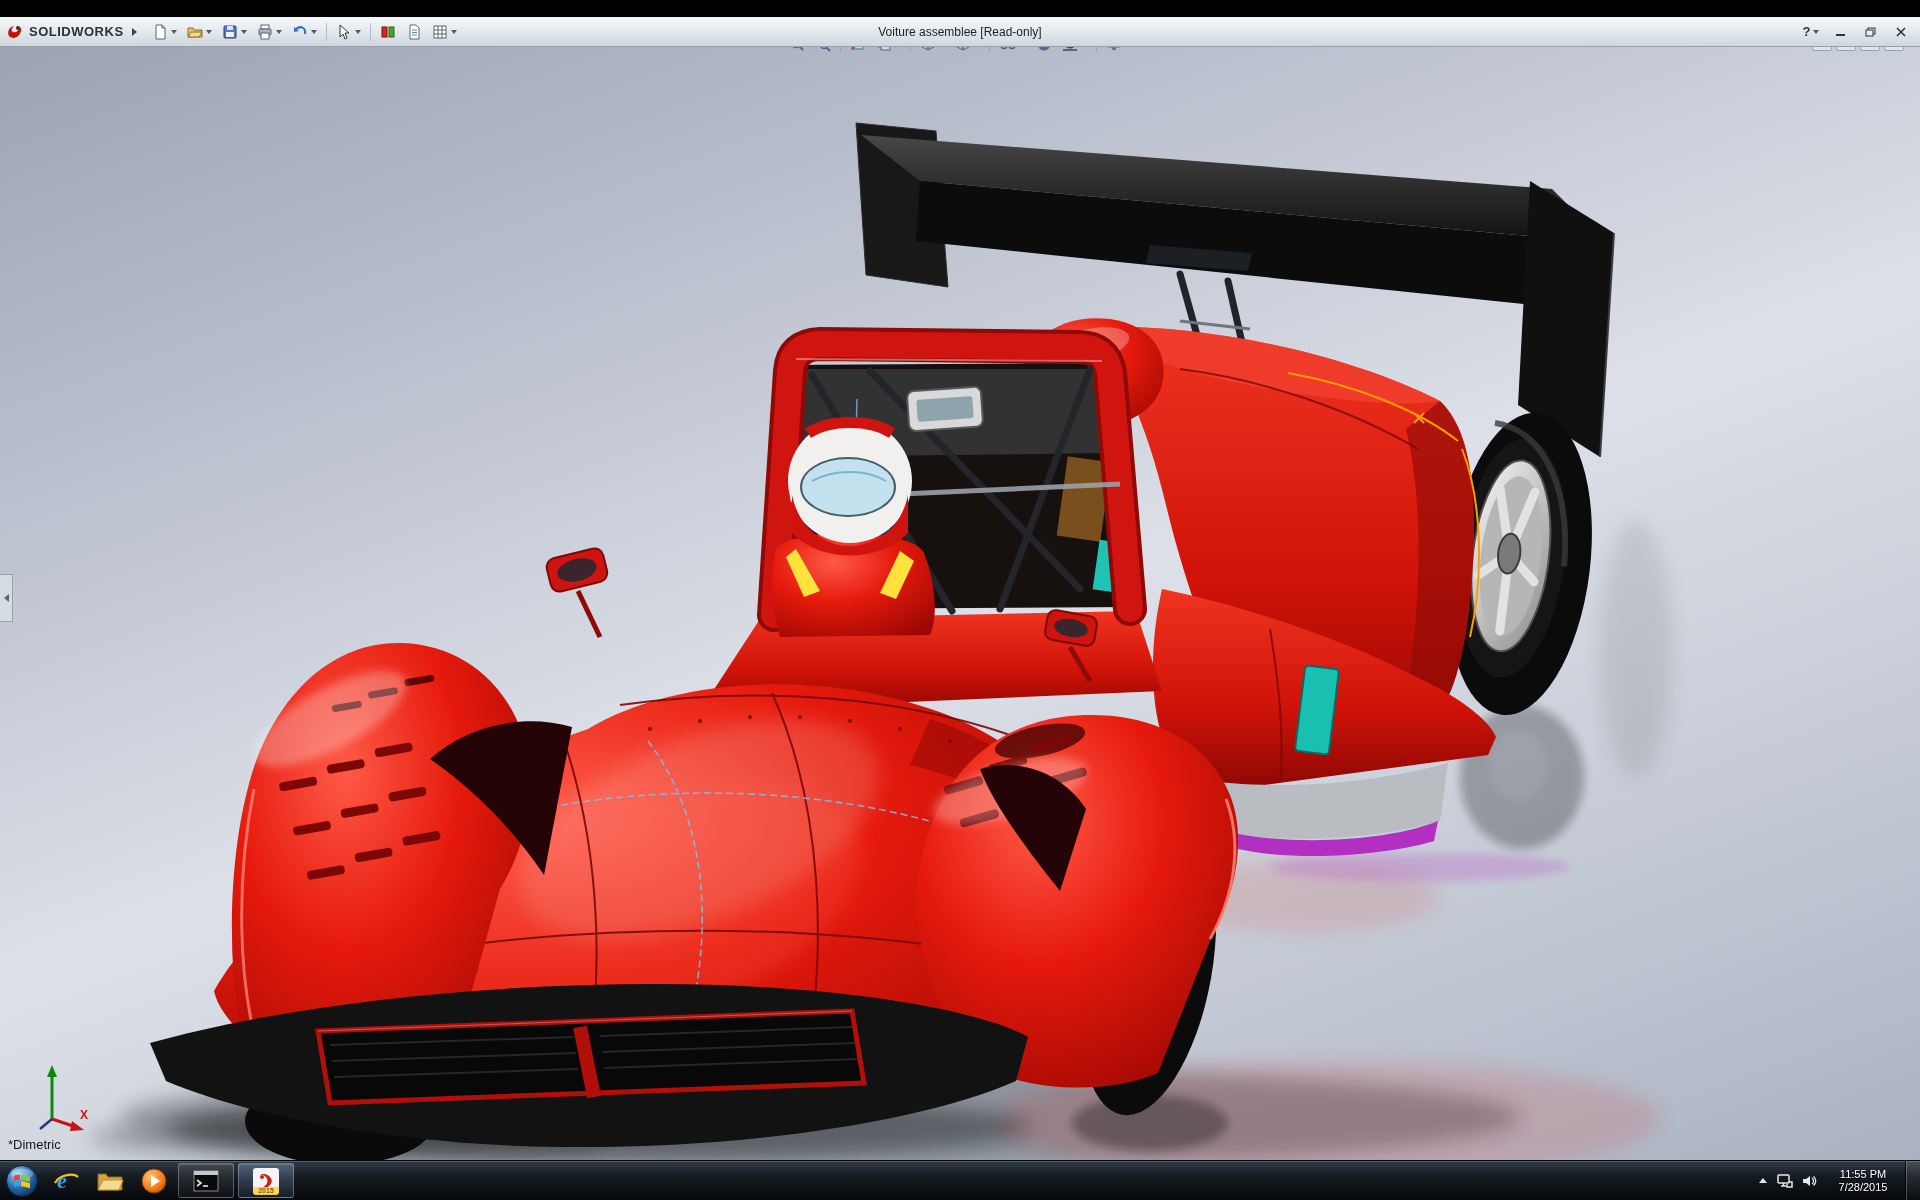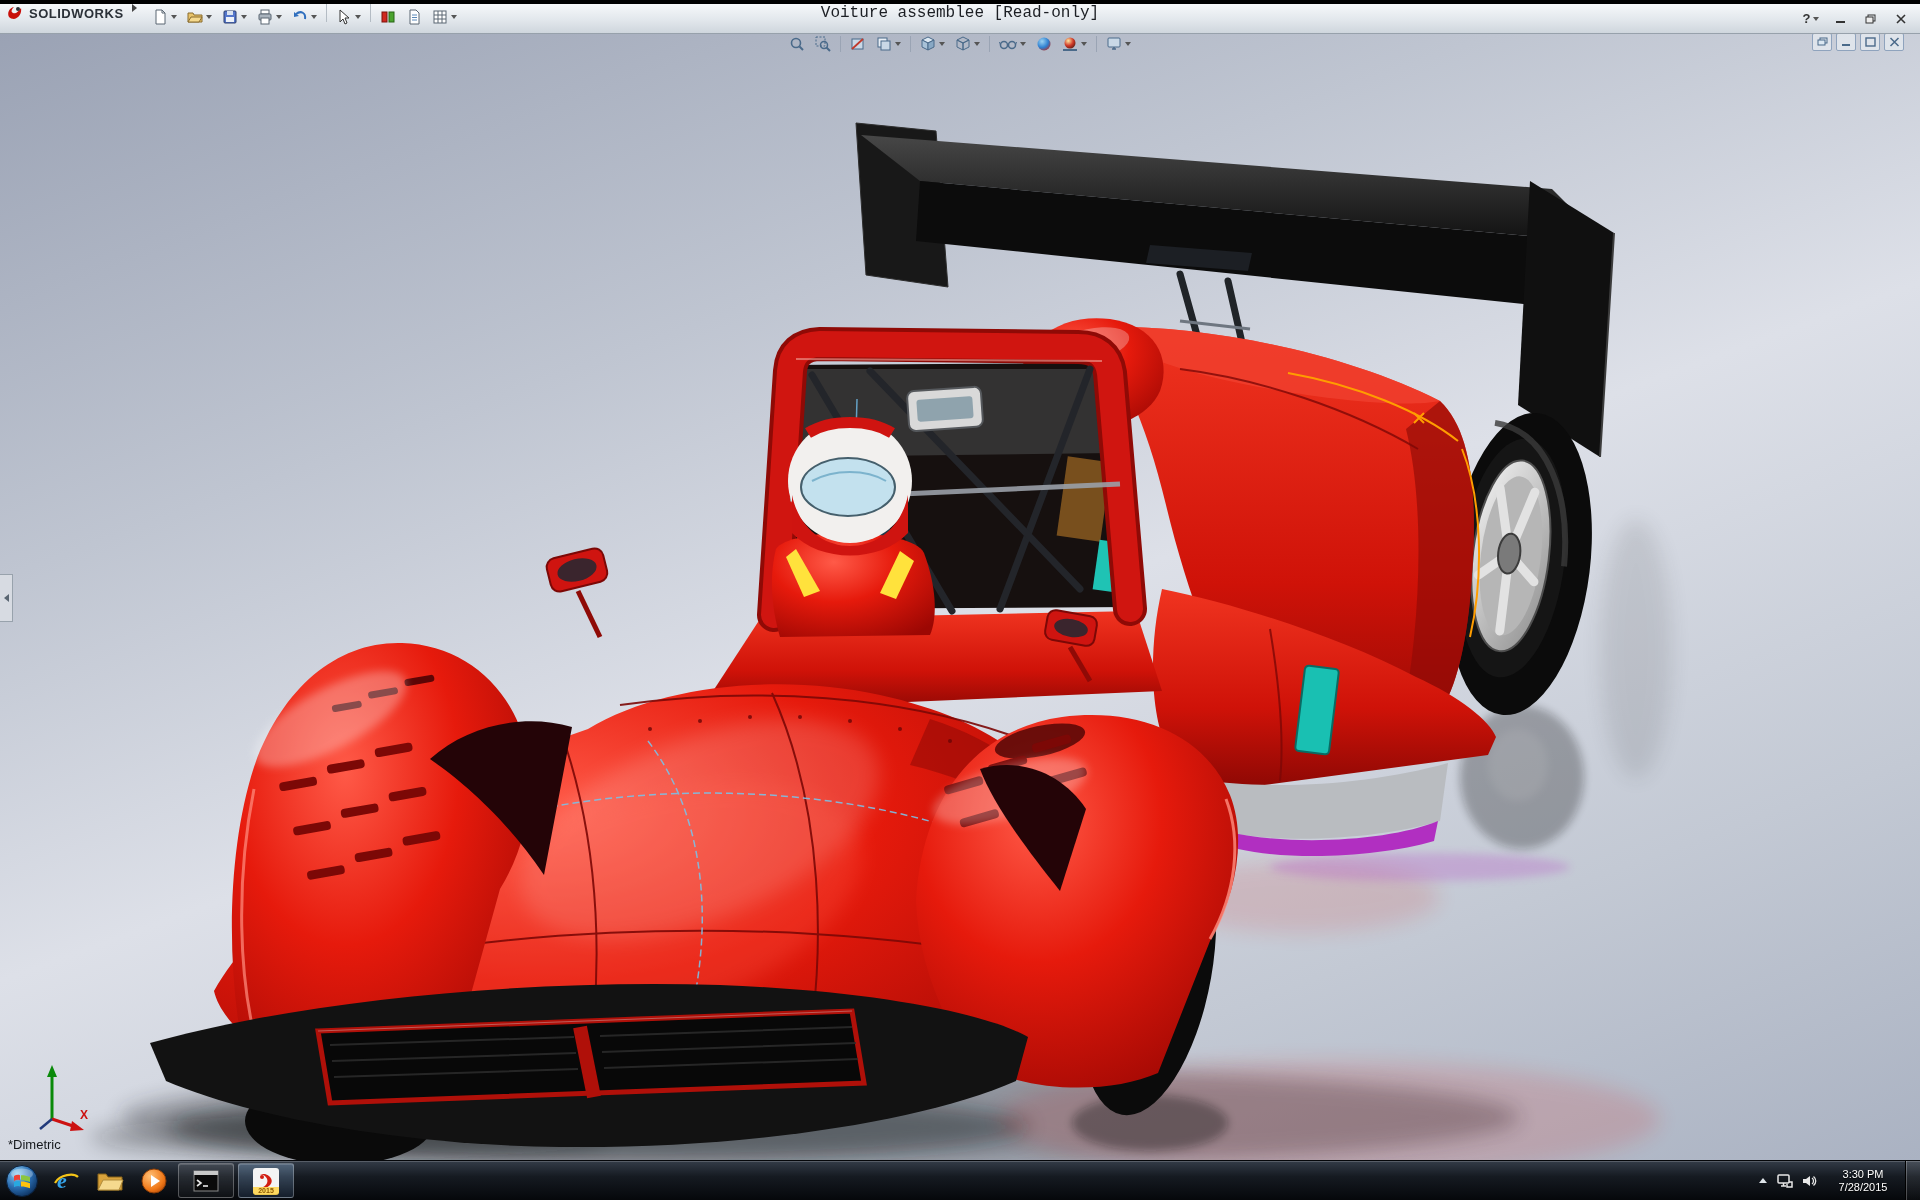--- a/index.html
+++ b/index.html
@@ -1,33 +1,33 @@
 <!DOCTYPE html>
 <html><head>
 <meta charset="utf-8">
 <style>
   html,body{margin:0;padding:0;width:1920px;height:1200px;overflow:hidden;
     font-family:"Liberation Sans",sans-serif;background:#000;}
   #stage{position:relative;width:1920px;height:1200px;overflow:hidden;}
 
   
-  .titlebar{position:absolute;top:4px;left:0;width:100%;height:29px;
+  .titlebar{position:absolute;top:17px;left:0;width:100%;height:29px;
     background:linear-gradient(#f6f8fa,#e2e7ec 55%,#cfd6dd);
-    border-bottom:1px solid #97a1ab;display:flex;align-items:flex-start;z-index:50;}
+    border-bottom:1px solid #97a1ab;display:flex;align-items:center;z-index:50;}
   .logo{display:flex;align-items:center;gap:5px;padding:0 8px 0 6px;}
   .logo-text{font-size:13px;font-weight:bold;color:#2b3138;letter-spacing:.5px;}
   .menu-chev{width:0;height:0;border-left:5px solid #444;border-top:4px solid transparent;
     border-bottom:4px solid transparent;margin-right:10px;}
   .tb-btn{height:24px;display:inline-flex;align-items:center;justify-content:center;
     padding:0 3px;margin:0 1px;border:1px solid transparent;border-radius:2px;cursor:default;}
   .chev-dn{width:0;height:0;border-top:4px solid #555;border-left:3px solid transparent;
     border-right:3px solid transparent;margin-left:3px;}
   .tb-sep{width:1px;height:18px;background:#b4bcc4;margin:0 4px;}
-  .win-title{position:absolute;left:50%;transform:translateX(-50%);font-size:16px;
-    color:#1c1f24;white-space:nowrap;font-family:Liberation Mono, monospace;}
+  .win-title{position:absolute;left:50%;transform:translateX(-50%);font-size:12px;
+    color:#1c1f24;white-space:nowrap;}
   .winctl{position:absolute;right:4px;top:0;height:29px;display:flex;align-items:center;}
   .winctl .wbtn{width:30px;height:22px;display:flex;align-items:center;justify-content:center;
     color:#333;font-size:13px;font-weight:bold;}
 
   
   .viewport{position:absolute;top:29px;left:0;width:1920px;height:1132px;
     background:linear-gradient(160deg,#9aa2b4 0%,#bfc5d1 30%,#dde0e8 52%,#c3c9d4 78%,#aab2c2 100%);}
   .scene{position:absolute;top:0;left:0;width:1920px;height:1132px;}
 
   .headsup{position:absolute;top:3px;left:50%;transform:translateX(-50%);
@@ -634,20 +634,20 @@
           <path d="M13,9 L16,9 L16,14 L11,14 L11,11" stroke="#e8e8e8" stroke-width="1.5" fill="none"></path>
         </svg>
       </div>
       <div class="tray-ic">
         <svg width="16" height="16" viewBox="0 0 16 16">
           <path d="M2,6 L5,6 L9,3 L9,13 L5,10 L2,10 Z" fill="#e8e8e8"></path>
           <path d="M11,5 C13,6.5 13,9.5 11,11 M12.5,3.5 C15.5,6 15.5,10 12.5,12.5" stroke="#e8e8e8" stroke-width="1.3" fill="none"></path>
         </svg>
       </div>
       <div class="clock">
-        <div>3:30 PM</div>
+        <div>11:55 PM</div>
         <div>7/28/2015</div>
       </div>
       <div class="show-desktop"></div>
     </div>
   </div>
 
 </div>
 
 </body></html>

